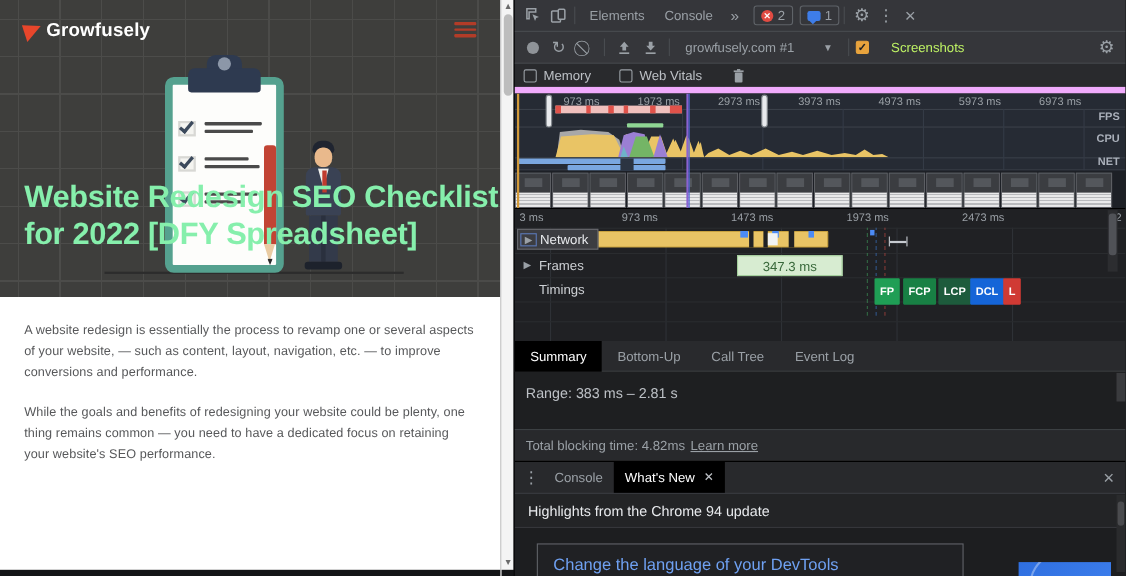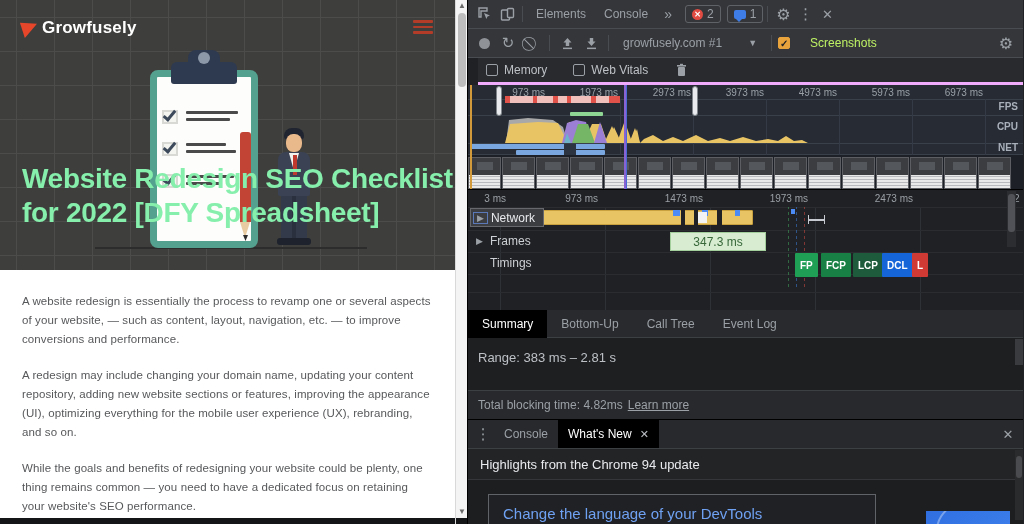--- a/index.html
+++ b/index.html
@@ -94,21 +94,21 @@
 
   .dt-controls { height:29px; background:#35363a; display:flex; align-items:center; gap:2px;
                  border-bottom:1px solid #494c50; padding:0 6px; flex:none; }
   .record-dot { width:11px; height:11px; border-radius:50%; background:#8f9398; margin:0 5px; cursor:pointer; }
   .target-select { display:flex; align-items:center; gap:26px; color:#9aa0a6; padding:0 8px; cursor:pointer; }
   .checkbox { width:12px; height:12px; border:1.5px solid #9aa0a6; border-radius:2px; display:inline-block; }
   .checkbox.checked { background:#e8a33d; border-color:#e8a33d; color:#202124; font-size:10px; line-height:12px;
                       text-align:center; font-weight:bold; }
 
   .dt-flags { height:27px; background:#292a2d; display:flex; align-items:center; gap:6px;
-              border-bottom:3px solid #f0abfc; padding:0 8px; flex:none; color:#bdc1c6;margin-left:10px; }
+              border-bottom:6px solid #f0abfc; padding:0 8px; flex:none; color:#bdc1c6; }
 
   
   .overview { position:relative; height:105px; background:#262b34; flex:none; overflow:hidden;
               border-bottom:1px solid #000; }
   .ov-hline { position:absolute; left:0; width:556px; height:1px; background:#3a4049; }
   .ov-grid  { position:absolute; top:14px; bottom:0; width:1px; background:#343b46; }
   .or-label { position:absolute; top:2px; width:60px; text-align:right; font-size:10px; color:#9aa0a6; }
   .ov-handle { position:absolute; top:1px; width:6px; height:30px; background:#e8eaed; border:1px solid #80868b;
                border-radius:3px; z-index:8; cursor:ew-resize; }
   .longtask-strip { position:absolute; left:37px; top:11px; width:115px; height:7px; background:#f0c0bd; z-index:5; }
@@ -259,21 +259,20 @@
       </div>
 
       <h1 class="hero-title">
         <span>Website Redesign SEO Checklist</span><br>
         <span>for 2022 [DFY Spreadsheet]</span>
       </h1>
     </div>
 
     <div class="site-body" id="site-paragraphs">
         <p>A website redesign is essentially the process to revamp one or several aspects of your website, — such as content, layout, navigation, etc. — to improve conversions and performance.</p>
-        <p>A redesign may include changing your domain name, updating your content repository, adding new website sections or features, improving the appearance (UI), optimizing everything for the mobile user experience (UX), rebranding, and so on.</p>
         <p>While the goals and benefits of redesigning your website could be plenty, one thing remains common — you need to have a dedicated focus on retaining your website's SEO performance.</p>
       </div>
     <div class="site-bottom-bar"></div>
   </div>
 
   <div class="site-scrollbar">
     <div class="sb-arrow up">▲</div>
     <div class="sb-thumb"></div>
     <div class="sb-arrow down">▼</div>
     <div class="sb-bottom-cap"></div>
@@ -510,21 +509,21 @@
 
       <div class="ov-handle" style="left:28px"></div>
       <div class="ov-handle" style="left:224px"></div>
       <div class="marker-line" style="left:2px; background:#d29a3a; width:2px"></div>
       <div class="marker-line" style="left:156px; background:#8a63d2"></div>
       <div class="marker-line" style="left:158px; background:#4a6ad8; width:1px"></div>
     </div>
 
     <div class="flame">
       <div id="fl-ruler">
-          <div class="dr-label" style="left: 16px; width: 22px; text-align: right;">3 ms</div>
+          <div class="dr-label" style="left: 4px; width: 22px; text-align: right;">3 ms</div>
           <div class="dr-label" style="left: 70px; width: 60px; text-align: right;">973 ms</div>
           <div class="dr-label" style="left: 175px; width: 60px; text-align: right;">1473 ms</div>
           <div class="dr-label" style="left: 280px; width: 60px; text-align: right;">1973 ms</div>
           <div class="dr-label" style="left: 385px; width: 60px; text-align: right;">2473 ms</div>
           <div class="dr-label" style="left: 546px; width: 10px; text-align: left;">2</div>
         </div>
       <div class="fl-grid" style="left:32px"></div>
         <div class="fl-grid" style="left:137px"></div>
       <div class="fl-grid" style="left:242px"></div>
         <div class="fl-grid" style="left:347px"></div>

